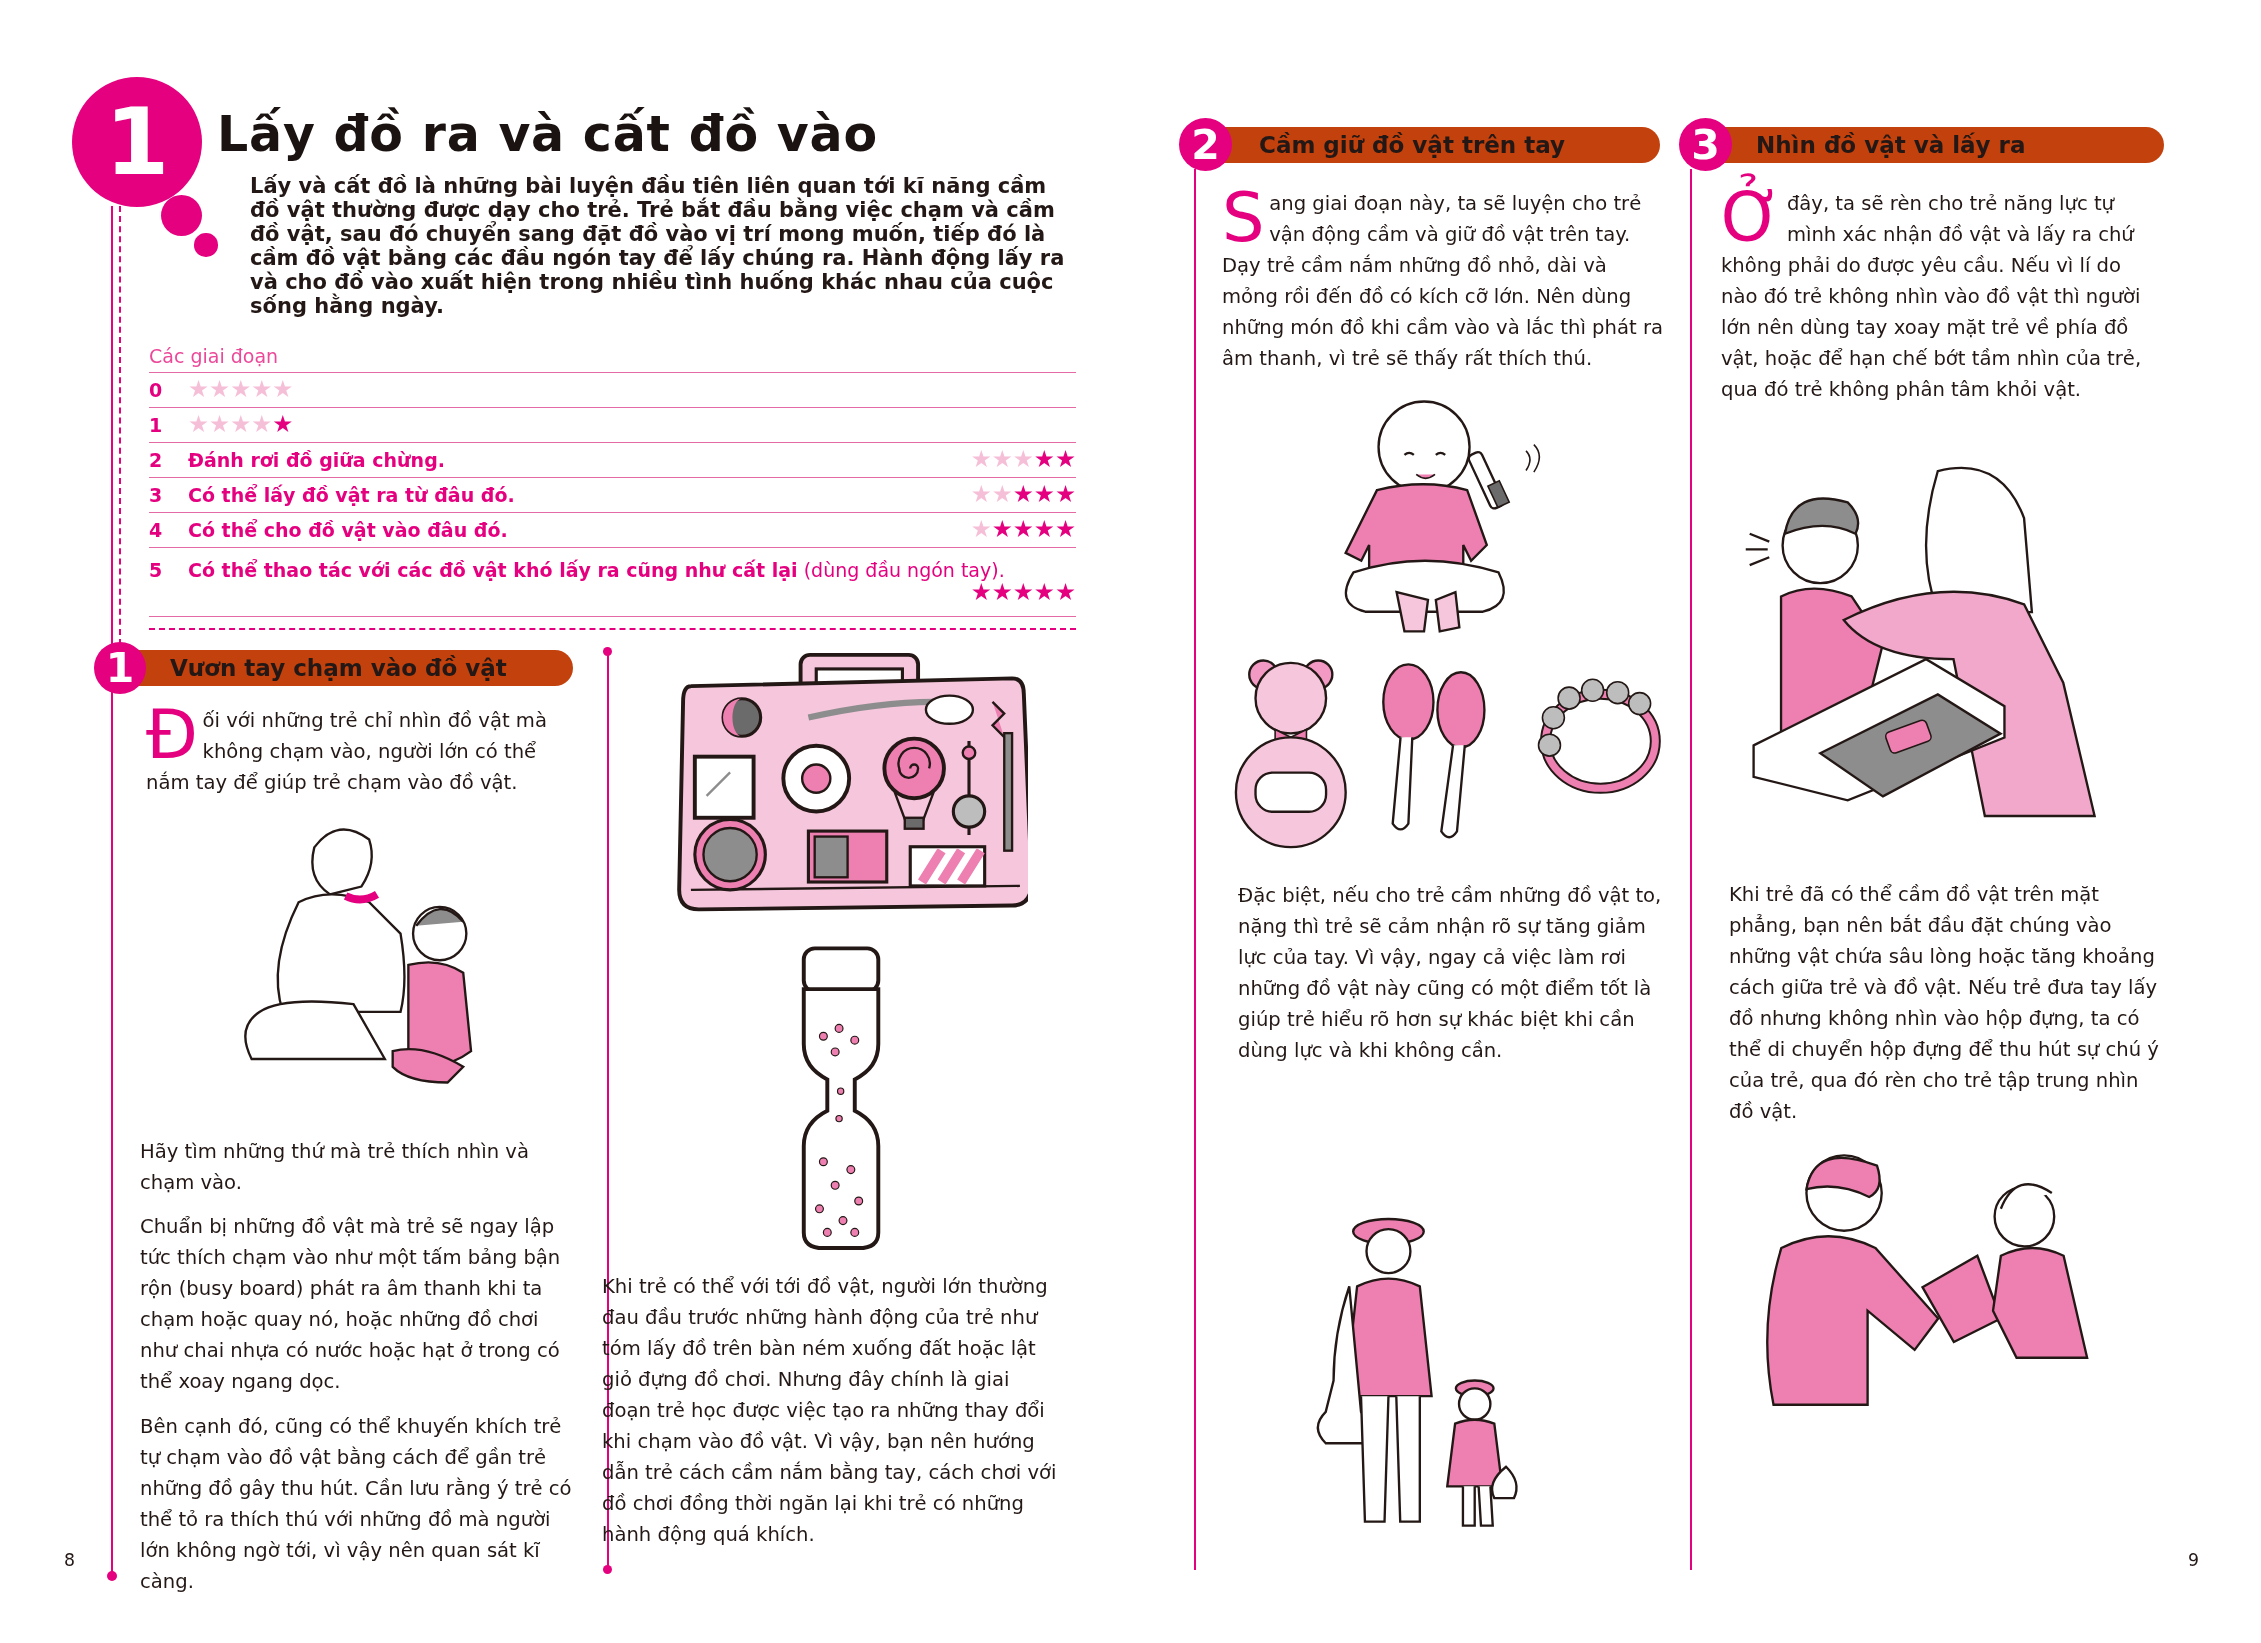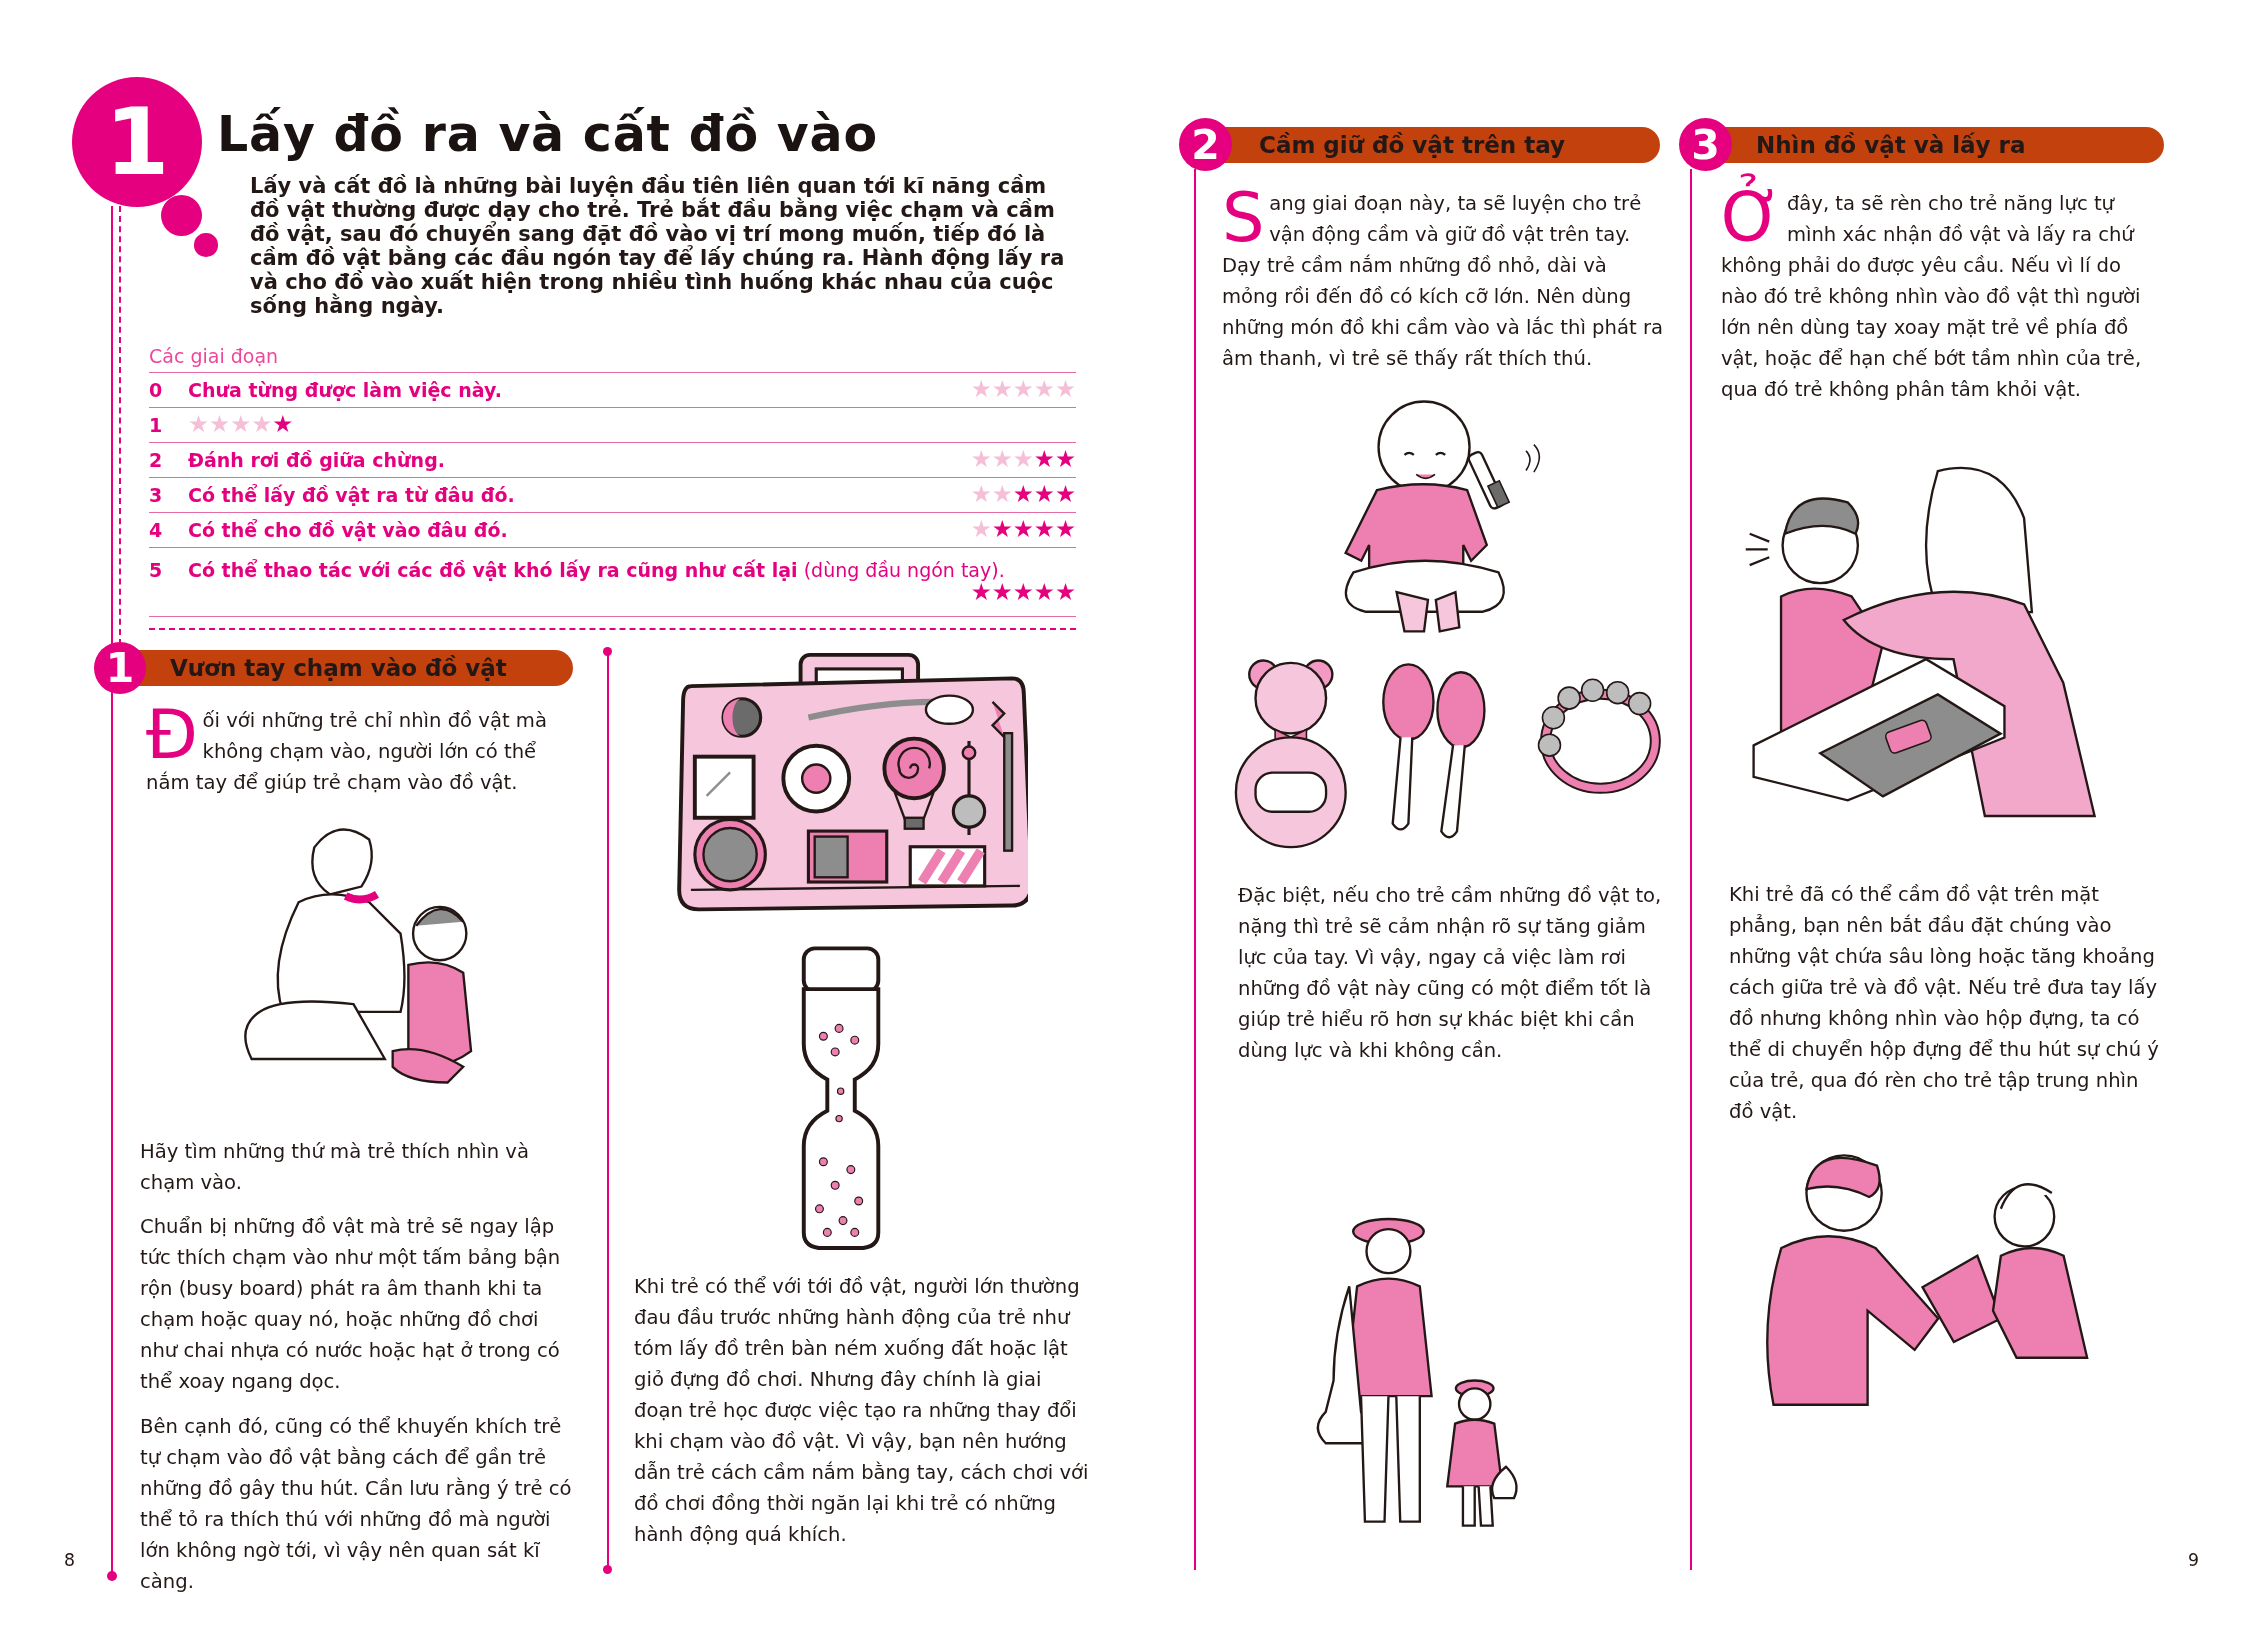--- a/index.html
+++ b/index.html
@@ -56,21 +56,20 @@
 <div class="abs vline-dash" style="left:119px; top:206px; height:439px;"></div>
 <div class="abs" style="left:107px; top:1571px; width:10.2px; height:10.2px; border-radius:50%; background:#e4007f;"></div>
 
 <h1 class="abs chap-title">Lấy đồ ra và cất đồ vào</h1>
 <p class="abs chap-intro">Lấy và cất đồ là những bài luyện đầu tiên liên quan tới kĩ năng cầm đồ vật thường được dạy cho trẻ. Trẻ bắt đầu bằng việc chạm và cầm đồ vật, sau đó chuyển sang đặt đồ vào vị trí mong muốn, tiếp đó là cầm đồ vật bằng các đầu ngón tay để lấy chúng ra. Hành động lấy ra và cho đồ vào xuất hiện trong nhiều tình huống khác nhau của cuộc sống hằng ngày.</p>
 
 <div class="abs stages">
   <div class="stages-head">Các giai đoạn</div>
   <div class="stage-row">
     <span class="stage-num">0</span>
-    <span class="stage-label">Chưa từng được làm việc này.</span>
     <span class="stars">
         <span class="star-off">★★★★★</span>
       </span>
   </div>
   <div class="stage-row">
     <span class="stage-num">1</span>
     <span class="stars">
         <span class="star-off">★★★★</span>
         <span class="star-on">★</span>
       </span>
@@ -185,21 +184,21 @@
       <circle cx="75" cy="290" r="5"></circle>
       <circle cx="55" cy="310" r="5"></circle>
       <circle cx="85" cy="330" r="5"></circle>
       <circle cx="35" cy="340" r="5"></circle>
       <circle cx="65" cy="355" r="5"></circle>
       <circle cx="45" cy="370" r="5"></circle>
       <circle cx="80" cy="370" r="5"></circle>
   </g>
 </svg>
 
-<div class="abs body-text" style="left:634px; top:1271px; width:455px;">
+<div class="abs body-text" style="left:602px; top:1271px; width:455px;">
   <p>Khi trẻ có thể với tới đồ vật, người lớn thường đau đầu trước những hành động của trẻ như tóm lấy đồ trên bàn ném xuống đất hoặc lật giỏ đựng đồ chơi. Nhưng đây chính là giai đoạn trẻ học được việc tạo ra những thay đổi khi chạm vào đồ vật. Vì vậy, bạn nên hướng dẫn trẻ cách cầm nắm bằng tay, cách chơi với đồ chơi đồng thời ngăn lại khi trẻ có những hành động quá khích.</p>
 </div>
 
 <div class="abs page-num" style="left:64px; top:1550px;">8</div>
 
 <div class="abs pill" style="left:1193px; top:127px; width:467px; padding-left:66px;">
   <span>Cầm giữ đồ vật trên tay</span>
 </div>
 <div class="abs num-circle" style="left:1179px; top:118px; width:53px; height:53px;">
     <span>2</span>

